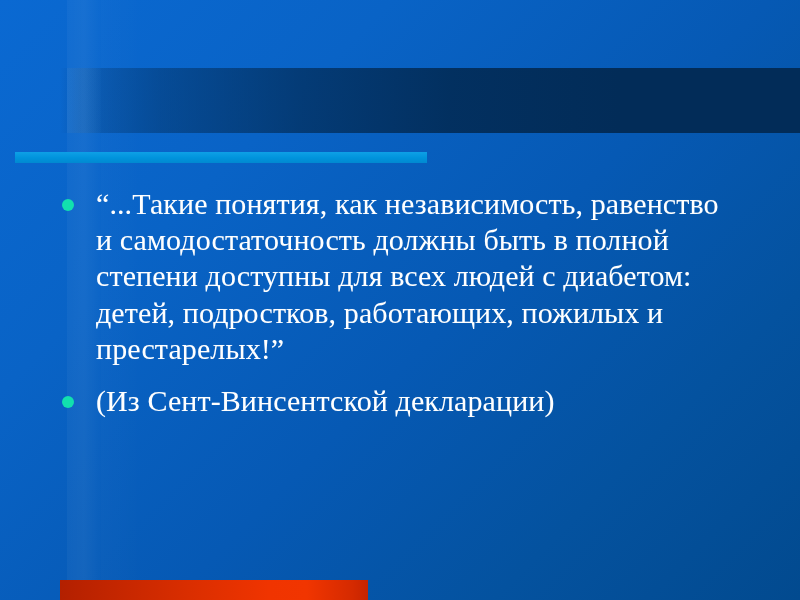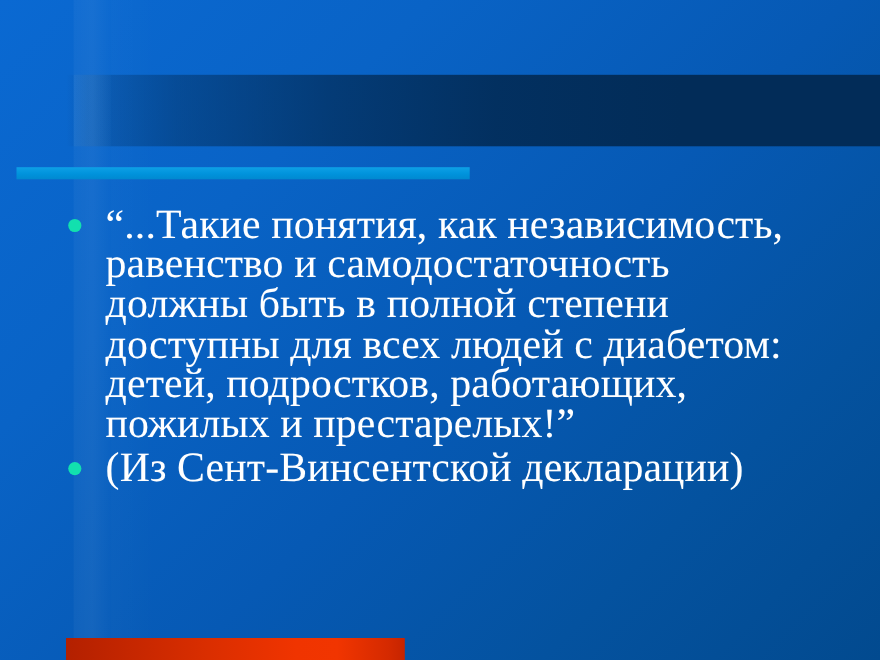--- a/index.html
+++ b/index.html
@@ -103,35 +103,35 @@
     position: absolute;
     left: 62px;
     top: 186px;
     width: 672px;
   }
   #slide .bullet-row {
     display: flex;
     align-items: flex-start;
   }
   #slide .bullet-row + .bullet-row {
-    margin-top: 4px;
+    margin-top: 16px;
   }
   #slide .bullet-mark {
     flex: 0 0 auto;
     width: 12px;
     height: 12px;
     border-radius: 50%;
     background: #12E0AE;
     margin-top: 13px;
     margin-right: 22px;
   }
   #slide .bullet-text {
     flex: 1 1 auto;
     color: #FFFFFF;
-    font-size: 38px;
+    font-size: 30px;
     line-height: 36.2px;
     letter-spacing: 0.1px;
     text-shadow: 0 0 1px rgba(255,255,255,0.22);
   }
 </style>
 </head>
 <body>
 
 <div id="slide">
 

